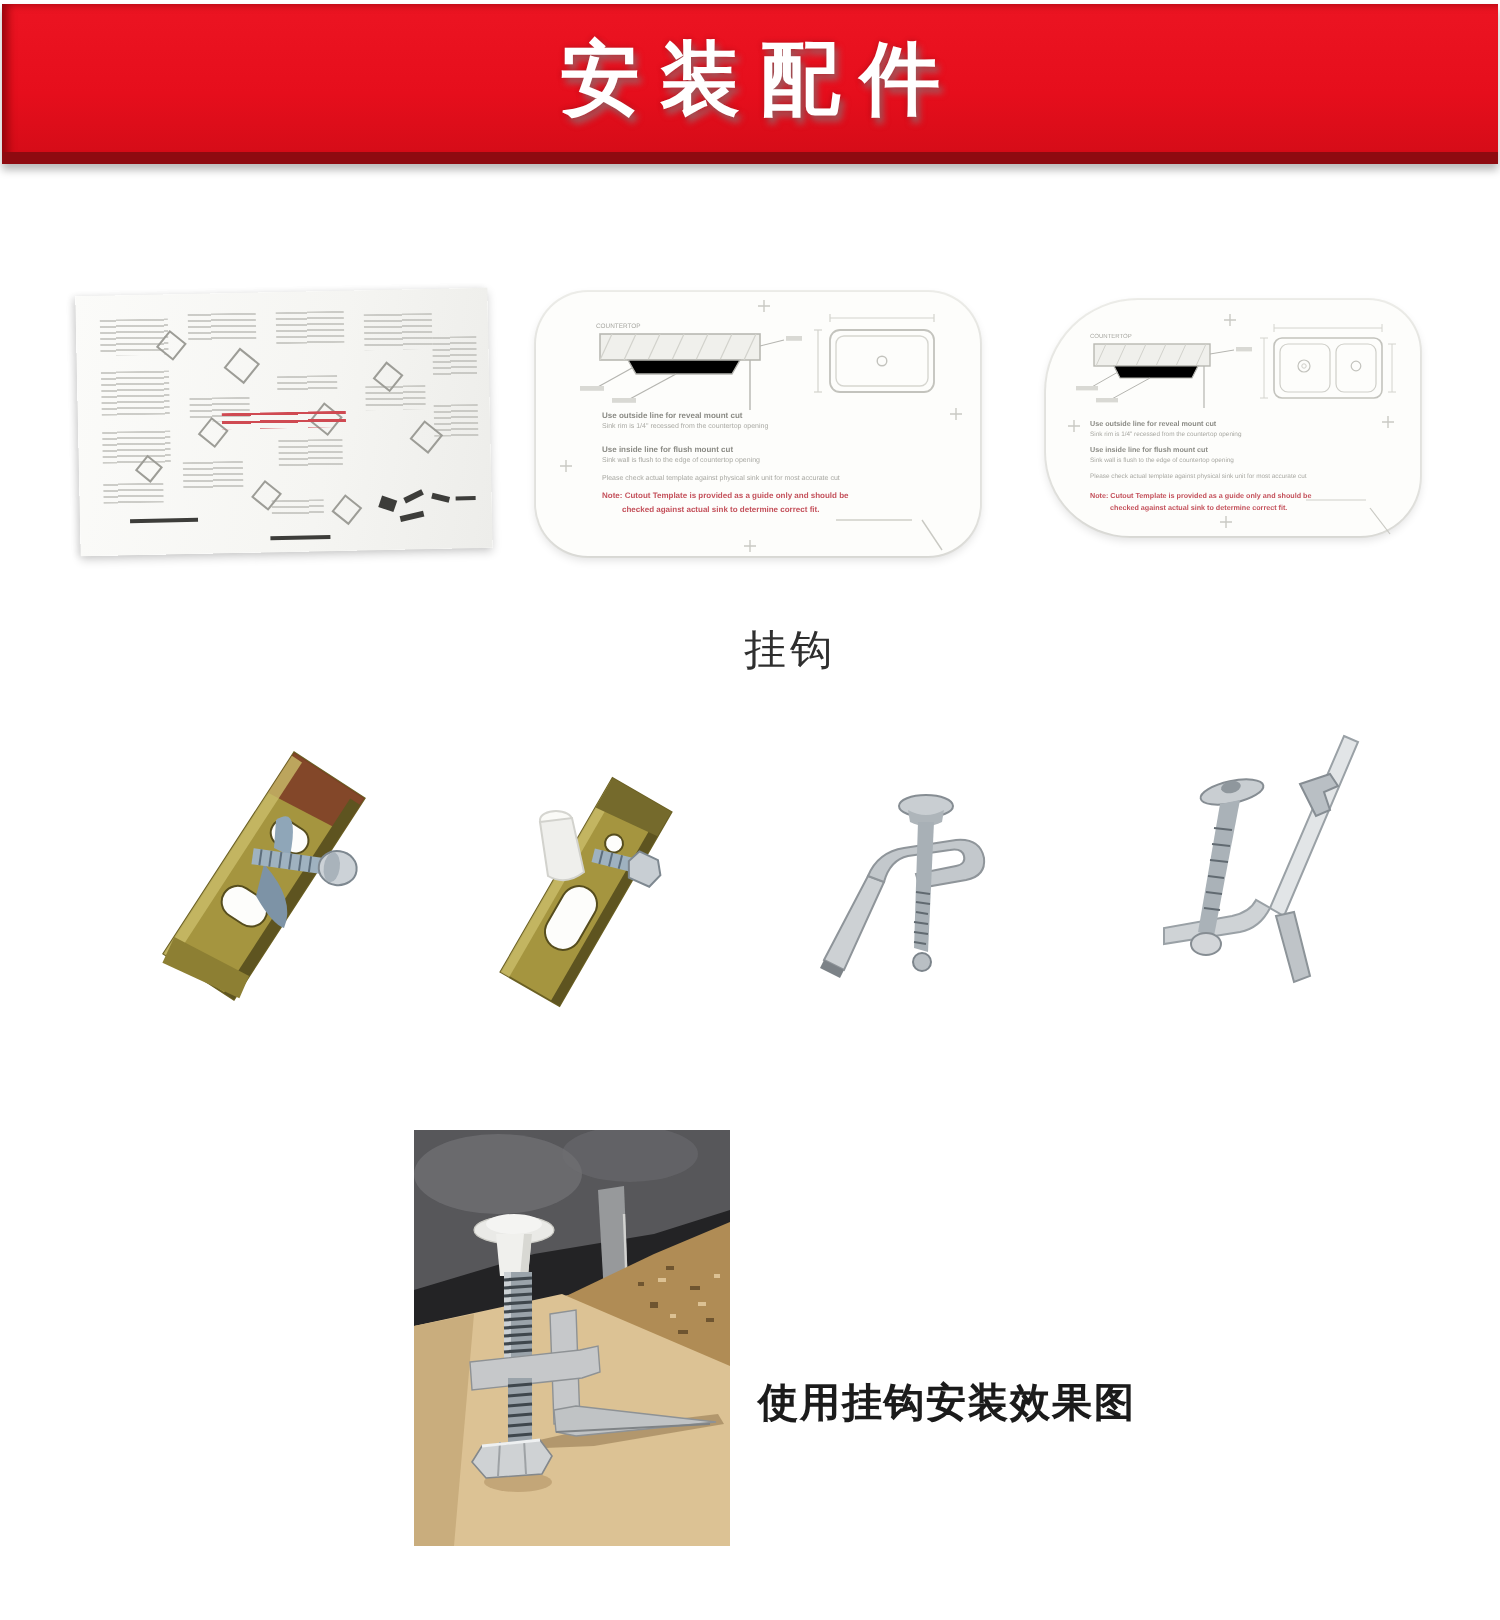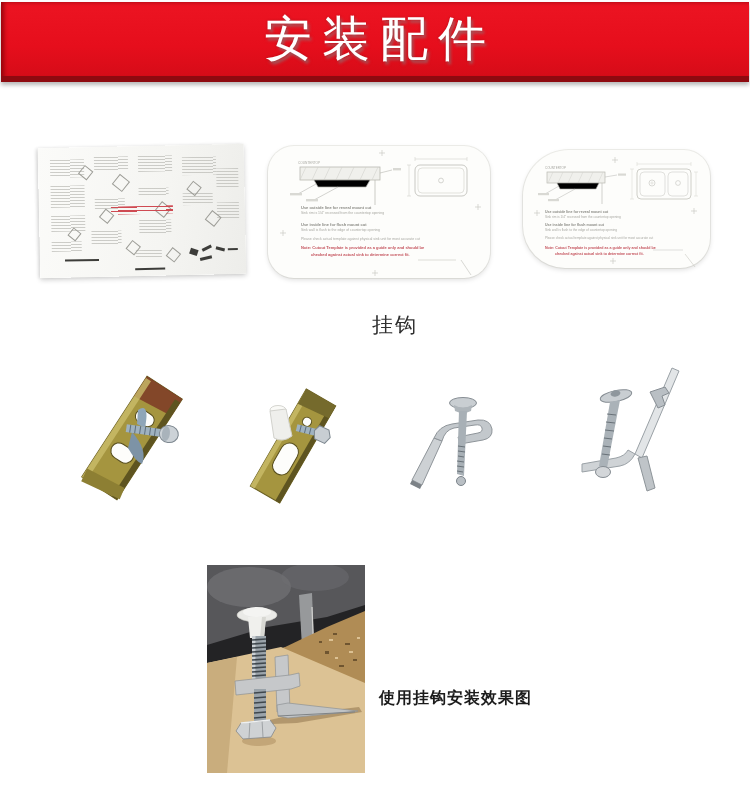--- a/index.html
+++ b/index.html
@@ -4,28 +4,28 @@
 <style>
   html,body{margin:0;padding:0;background:#ffffff;}
   .page{position:relative;width:750px;height:810px;background:#fff;overflow:hidden;
         font-family:"Liberation Sans",sans-serif;}
   
   .banner{position:absolute;left:1px;top:2px;width:748px;height:74px;
           background:linear-gradient(180deg,#ec1422 0%,#e60e1c 60%,#d60c18 100%);
           border-bottom:6px solid #8e0a10;
           box-shadow:inset 5px 2px 4px -2px rgba(120,0,6,.7), 0 3px 4px rgba(0,0,0,.28);
           display:flex;align-items:center;justify-content:center;}
-  .banner-title{color:#fff;font-size:48px;font-weight:normal;letter-spacing:10px;
+  .banner-title{color:#fff;font-size:40px;font-weight:bold;letter-spacing:10px;
           text-indent:10px;text-shadow:2px 3px 3px rgba(130,130,130,.6),0 0 3px rgba(0,0,0,.2);}
   
   .section-label{position:absolute;left:0;width:750px;text-align:center;
           color:#2f2f2f;font-size:21px;letter-spacing:2px;}
   #lbl-cutout{top:100px;}
   #lbl-hooks{top:311px;margin-left:20px;}
-  .caption{position:absolute;left:379px;top:688px;font-size:16px;font-weight:600;
+  .caption{position:absolute;left:379px;top:688px;font-size:20px;font-weight:600;
           color:#1b1b1b;letter-spacing:1px;text-align:center;}
   
   .sheet{position:absolute;left:39px;top:146px;width:206px;height:130px;
          background:linear-gradient(100deg,#fbfbf9 0%,#f5f5f2 60%,#ededea 100%);
          box-shadow:0 2px 5px rgba(0,0,0,.18), -2px 0 3px rgba(0,0,0,.07);
          transform:rotate(-1.2deg);}
   .tl{position:absolute;background:repeating-linear-gradient(180deg,#bdbdb8 0,#bdbdb8 1px,transparent 1px,transparent 3px);opacity:.75;}
   .dg{position:absolute;border:1px solid #9d9d97;transform:rotate(40deg);background:transparent;}
   .redtl{position:absolute;background:repeating-linear-gradient(180deg,#cf4a52 0,#cf4a52 1.4px,transparent 1.4px,transparent 4px);}
   .darkmark{position:absolute;background:#3d3d3a;}

